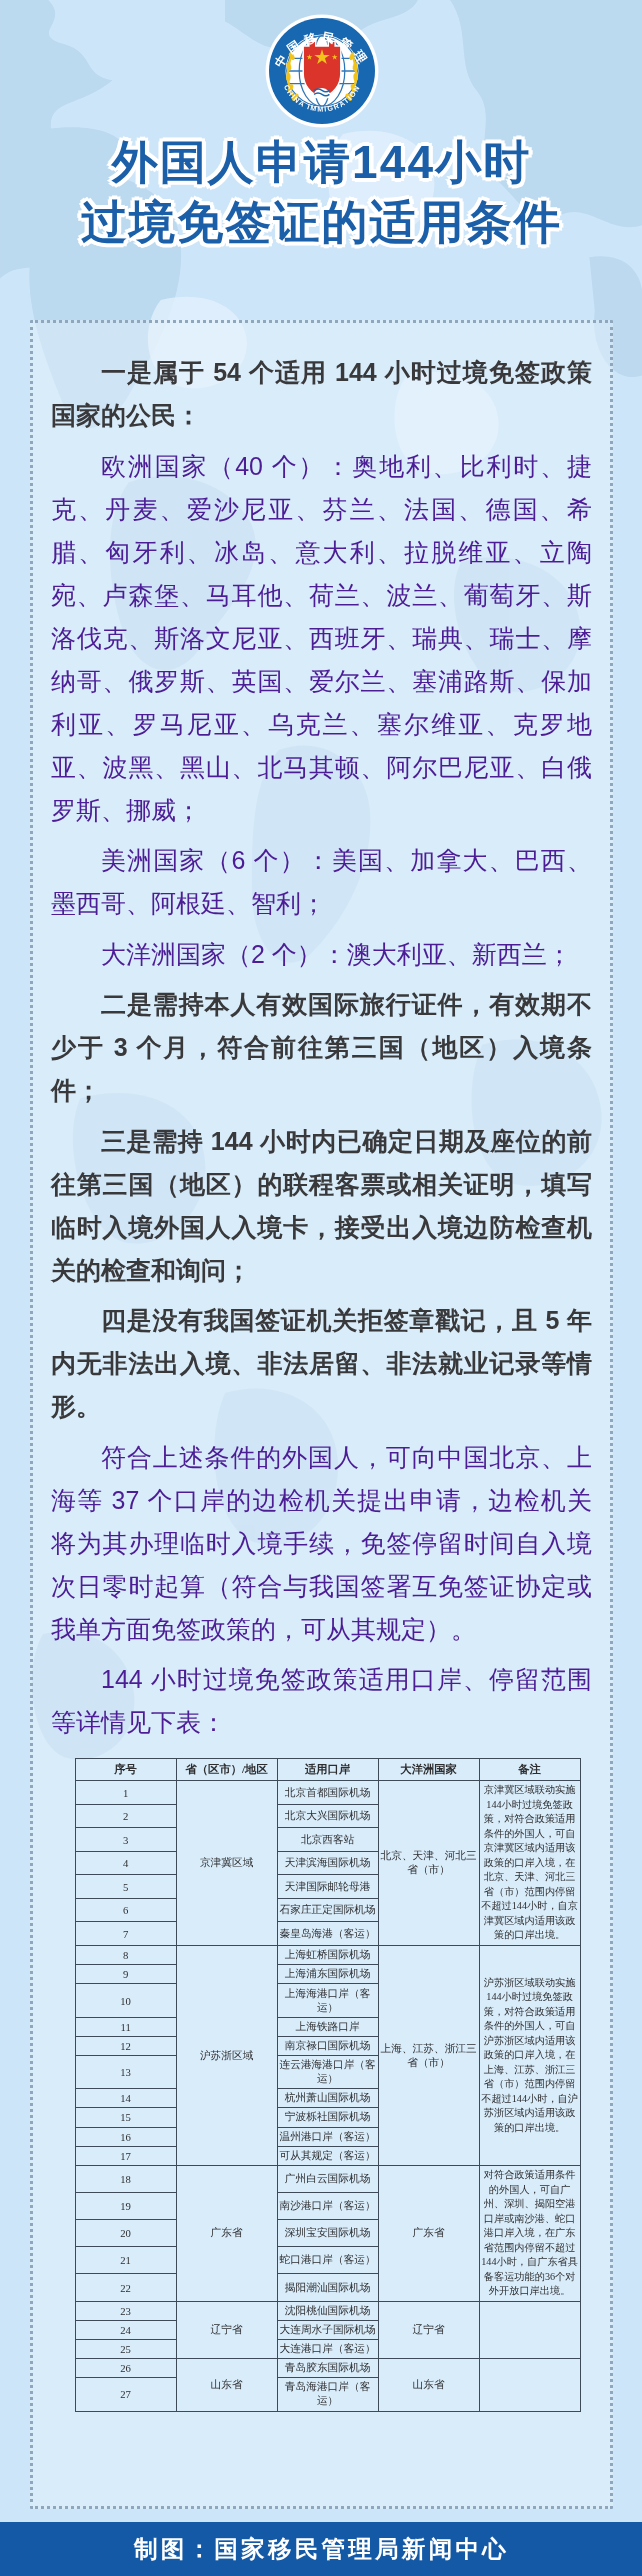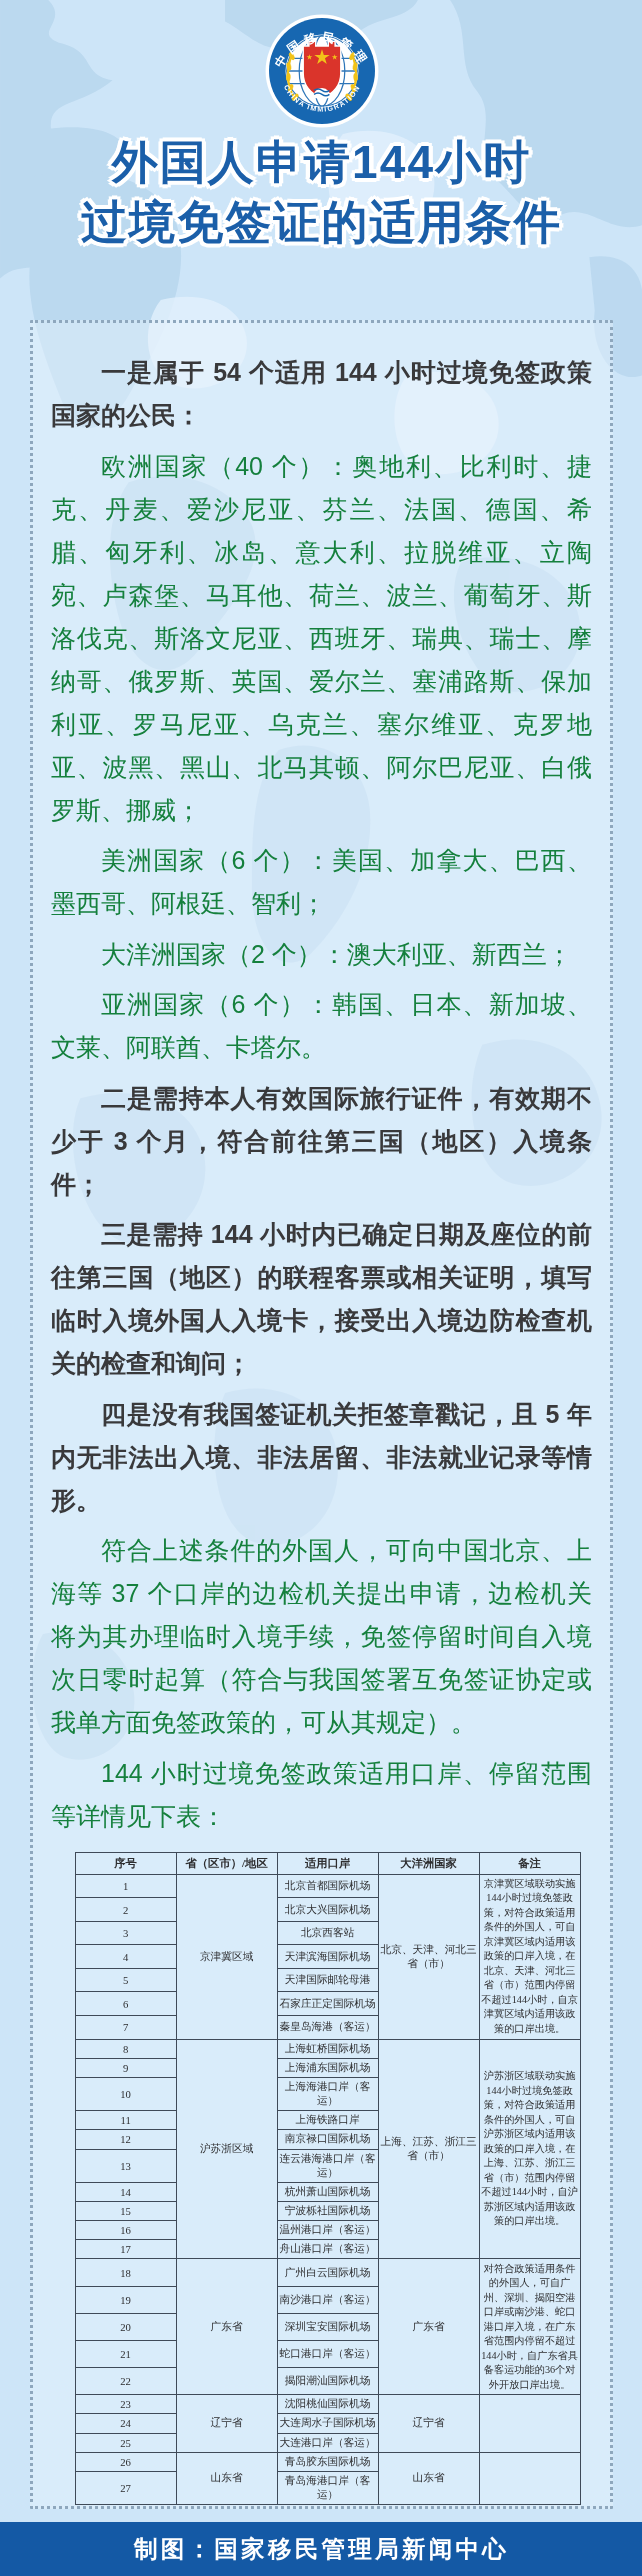--- a/index.html
+++ b/index.html
@@ -25,21 +25,21 @@
   
   .card {
     position:absolute; left:30px; top:320px; width:583px; height:2189px; z-index:2;
     border:3.2px dotted #8ea7bd; border-radius:1.1px;
     background:rgba(233,244,252,.45);
     padding:28px 18px 10.7px 18px;
     overflow:hidden;
   }
   .card p {
     font-size:25px; line-height:43px; margin-bottom:7.5px;
-    text-indent:2em; text-align:justify; color:#15803d;
+    text-indent:2em; text-align:justify; color:#4c1d95;
   }
   .card p.b { font-weight:700; color:#39393b; }
   
   table.ports {
     width:506px; margin:14px auto 0 23.6px;
     border-collapse:collapse; table-layout:fixed;
     font-family:"Liberation Serif", serif;
     font-size:10.7px; color:#2e2e30;
     background:transparent;
     padding-left:39px;
@@ -155,21 +155,20 @@
     <div class="title">外国人申请144小时</div>
     <div class="title">过境免签证的适用条件</div>
   </div>
 </div>
 
 <div class="card">
   <p class="b">一是属于 54 个适用 144 小时过境免签政策国家的公民：</p>
   <p>欧洲国家（40 个）：奥地利、比利时、捷克、丹麦、爱沙尼亚、芬兰、法国、德国、希腊、匈牙利、冰岛、意大利、拉脱维亚、立陶宛、卢森堡、马耳他、荷兰、波兰、葡萄牙、斯洛伐克、斯洛文尼亚、西班牙、瑞典、瑞士、摩纳哥、俄罗斯、英国、爱尔兰、塞浦路斯、保加利亚、罗马尼亚、乌克兰、塞尔维亚、克罗地亚、波黑、黑山、北马其顿、阿尔巴尼亚、白俄罗斯、挪威；</p>
   <p>美洲国家（6 个）：美国、加拿大、巴西、墨西哥、阿根廷、智利；</p>
   <p>大洋洲国家（2 个）：澳大利亚、新西兰；</p>
-  <p>亚洲国家（6 个）：韩国、日本、新加坡、文莱、阿联酋、卡塔尔。</p>
   <p class="b">二是需持本人有效国际旅行证件，有效期不少于 3 个月，符合前往第三国（地区）入境条件；</p>
   <p class="b">三是需持 144 小时内已确定日期及座位的前往第三国（地区）的联程客票或相关证明，填写临时入境外国人入境卡，接受出入境边防检查机关的检查和询问；</p>
   <p class="b">四是没有我国签证机关拒签章戳记，且 5 年内无非法出入境、非法居留、非法就业记录等情形。</p>
   <p>符合上述条件的外国人，可向中国北京、上海等 37 个口岸的边检机关提出申请，边检机关将为其办理临时入境手续，免签停留时间自入境次日零时起算（符合与我国签署互免签证协定或我单方面免签政策的，可从其规定）。</p>
   <p>144 小时过境免签政策适用口岸、停留范围等详情见下表：</p>
 
   <table class="ports">
     <thead>
       <tr>
         <th>序号</th>
@@ -247,21 +246,21 @@
       <tr>
           <td class="c-no">15</td>
           <td class="c-pt">宁波栎社国际机场</td>
         </tr>
       <tr>
           <td class="c-no">16</td>
           <td class="c-pt">温州港口岸（客运）</td>
         </tr>
       <tr>
           <td class="c-no">17</td>
-          <td class="c-pt">舟山港口岸（客运）</td>
+          <td class="c-pt">可从其规定（客运）</td>
         </tr>
 
       <tr>
         <td class="c-no">18</td>
         <td class="c-rg" rowspan="5">广东省</td>
         <td class="c-pt">广州白云国际机场</td>
         <td class="c-st" rowspan="5">广东省</td>
         <td class="c-rm" rowspan="5">对符合政策适用条件的外国人，可自广州、深圳、揭阳空港口岸或南沙港、蛇口港口岸入境，在广东省范围内停留不超过144小时，自广东省具备客运功能的36个对外开放口岸出境。</td>
       </tr>
       <tr>

